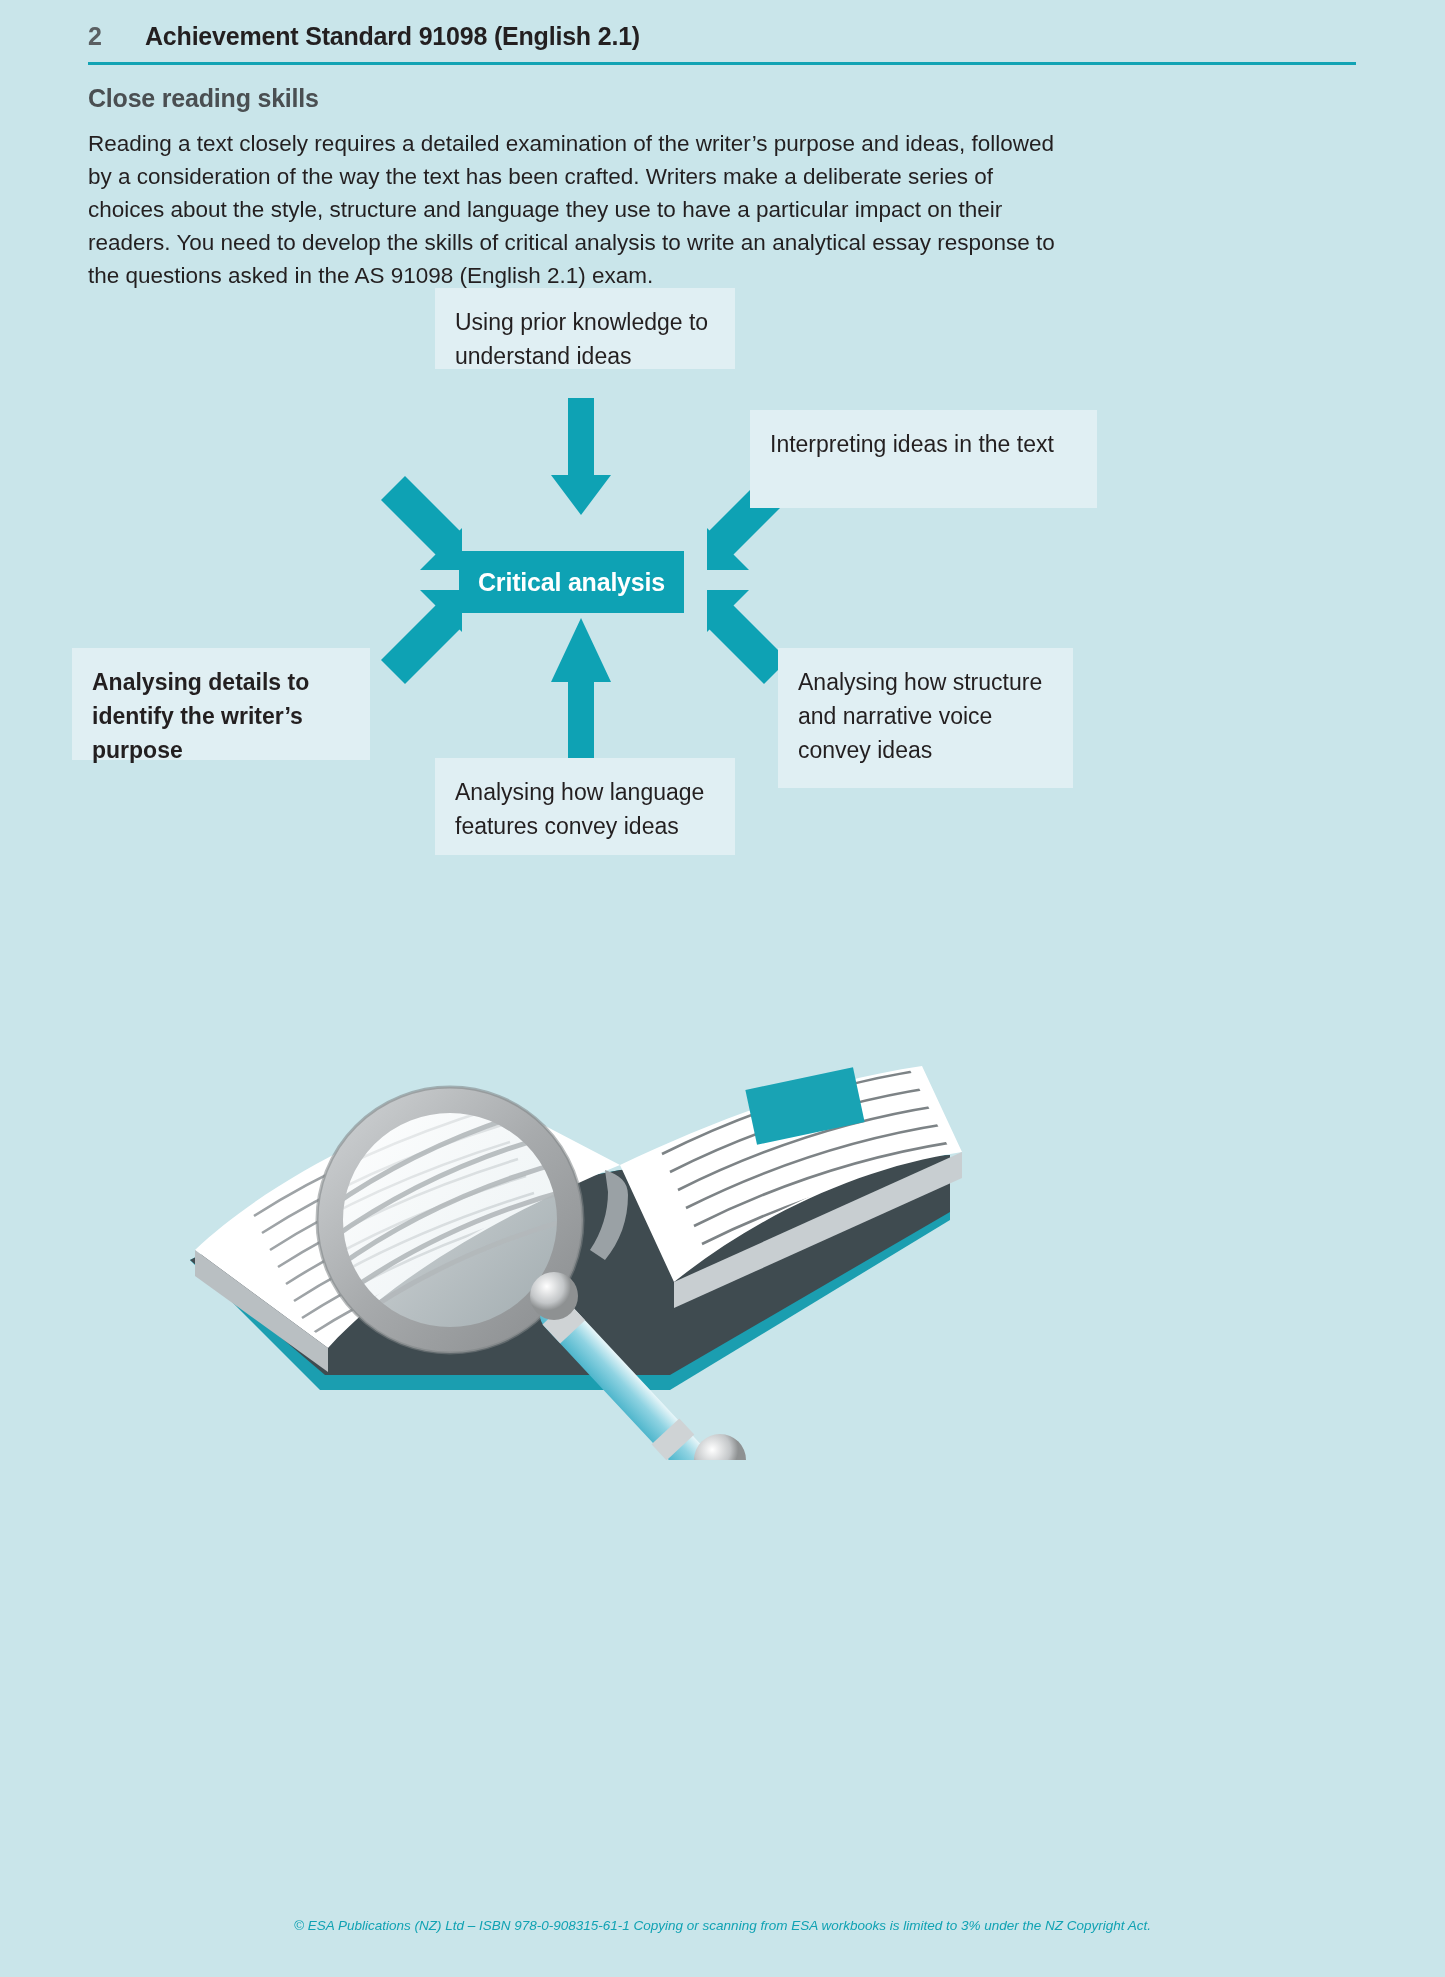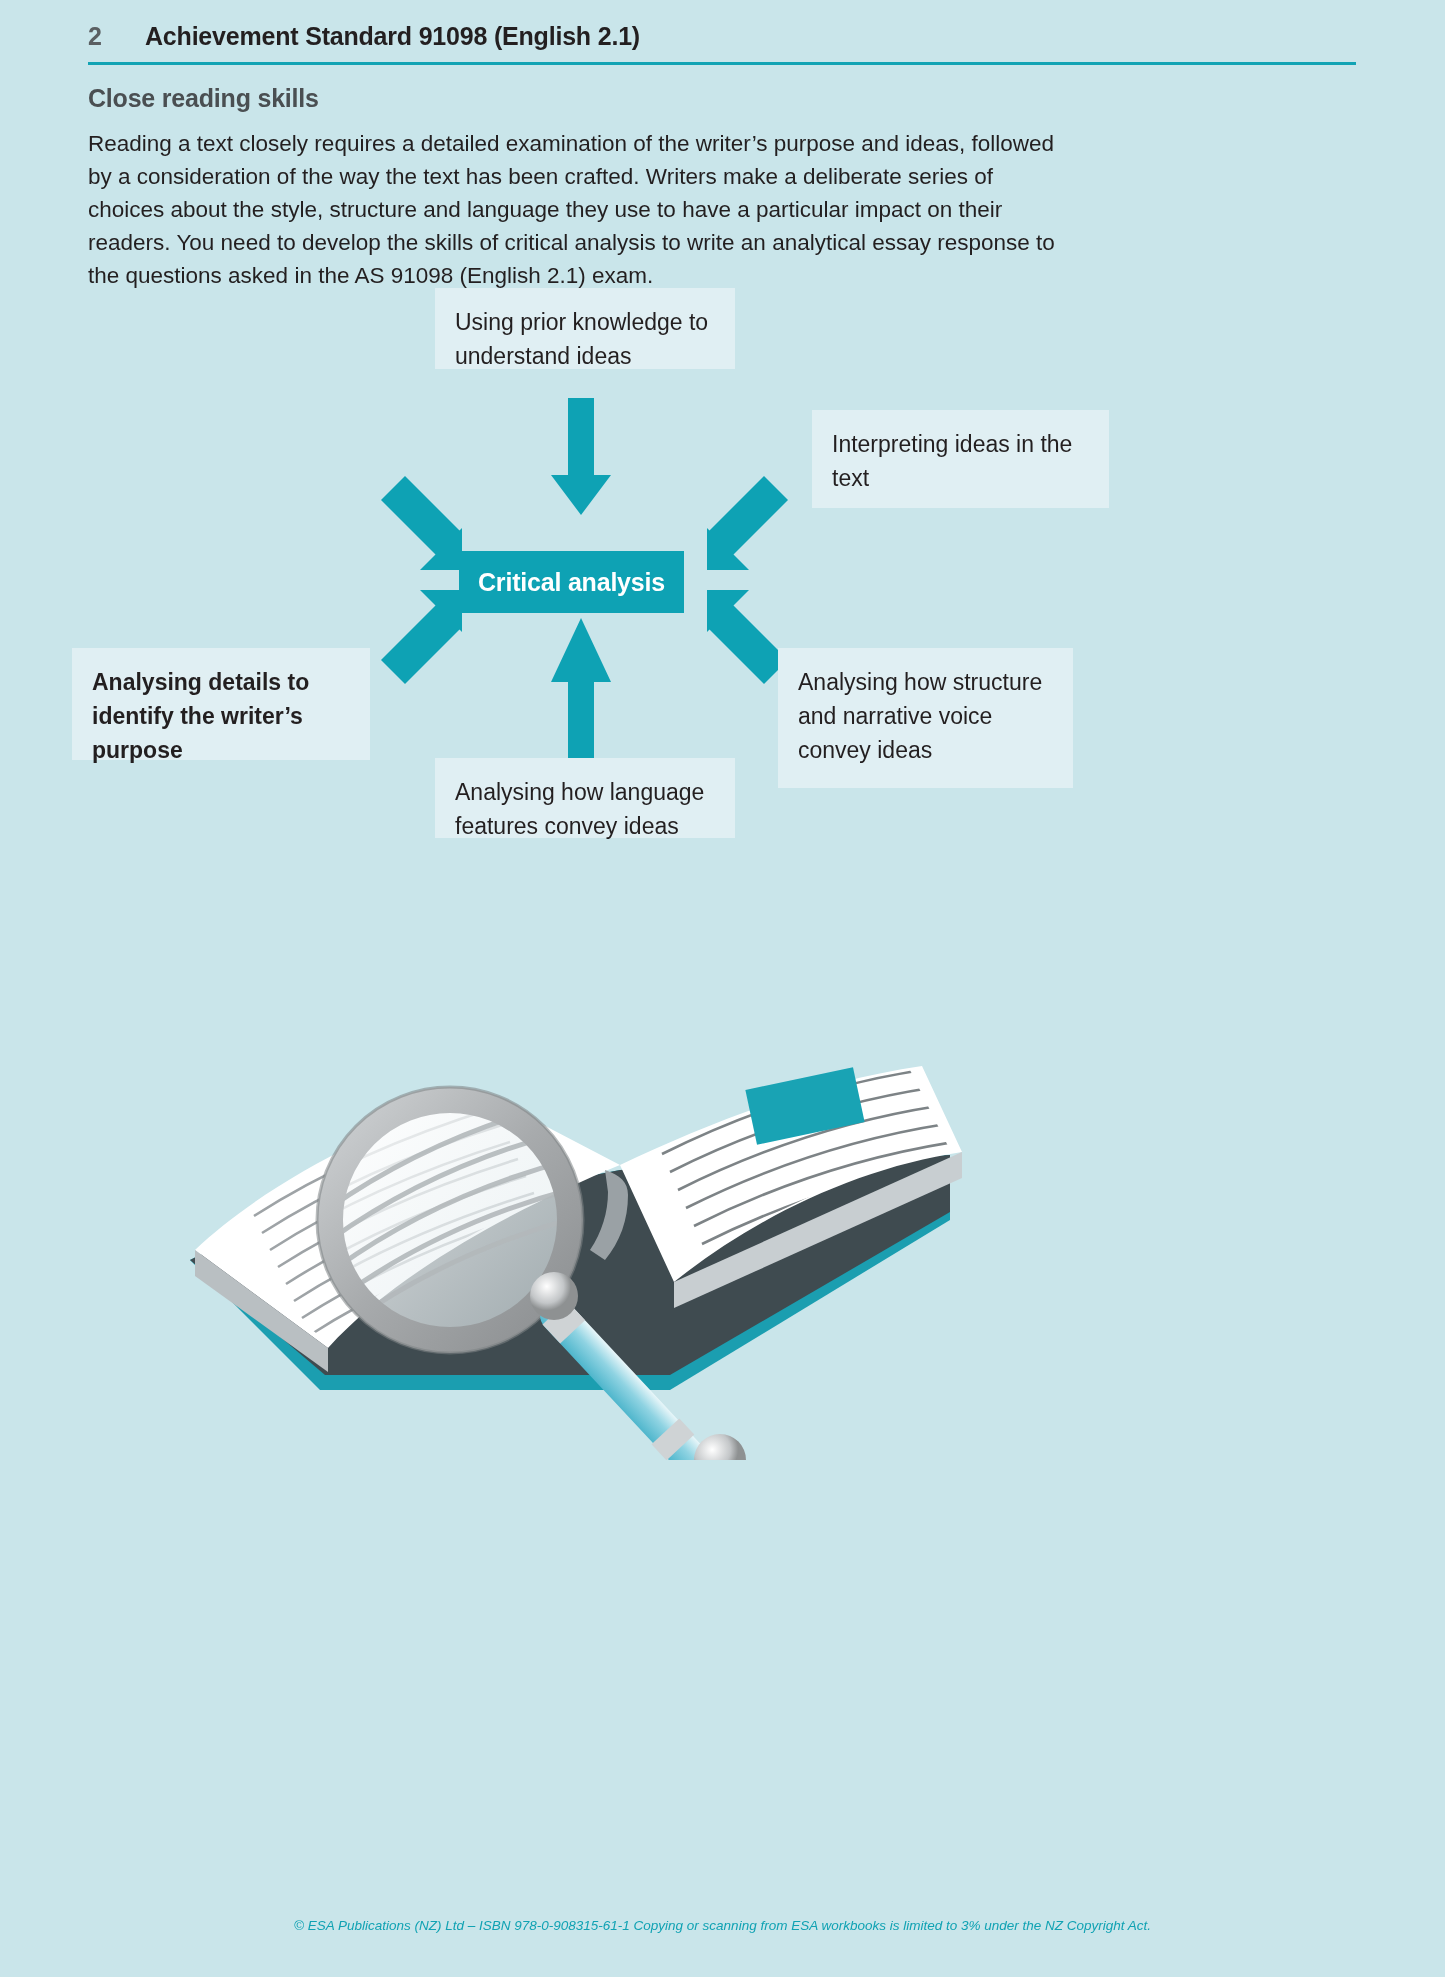--- a/index.html
+++ b/index.html
@@ -40,24 +40,24 @@
 
   
   .diagram{position:absolute;left:0;top:270px;width:1445px;height:620px;}
   .node{
     position:absolute;background:#e0eff3;
     font-size:23px;line-height:34px;color:#231f20;
     padding:17px 20px 18px 20px;box-sizing:border-box;
   }
   #node-top{left:435px;top:18px;width:300px;height:81px;}
   #node-left-top{left:72px;top:140px;width:298px;height:98px;}
-  #node-right-top{left:812px;top:140px;width:297px;height:98px;}
+  #node-right-top{left:750px;top:140px;width:347px;height:98px;}
   #node-left-bottom{left:72px;top:378px;width:298px;height:112px;font-weight:bold;}
   #node-right-bottom{left:778px;top:378px;width:295px;height:140px;}
-  #node-bottom{left:435px;top:488px;width:300px;height:80px;}
+  #node-bottom{left:435px;top:488px;width:300px;height:97px;}
 
   .center-node{
     position:absolute;left:459px;top:281px;width:225px;height:62px;
     background:#0ea2b4;color:#ffffff;font-size:25px;font-weight:bold;
     display:flex;align-items:center;justify-content:center;letter-spacing:-0.2px;
   }
 
   
   .illus{position:absolute;left:150px;top:920px;width:860px;height:540px;}
 

